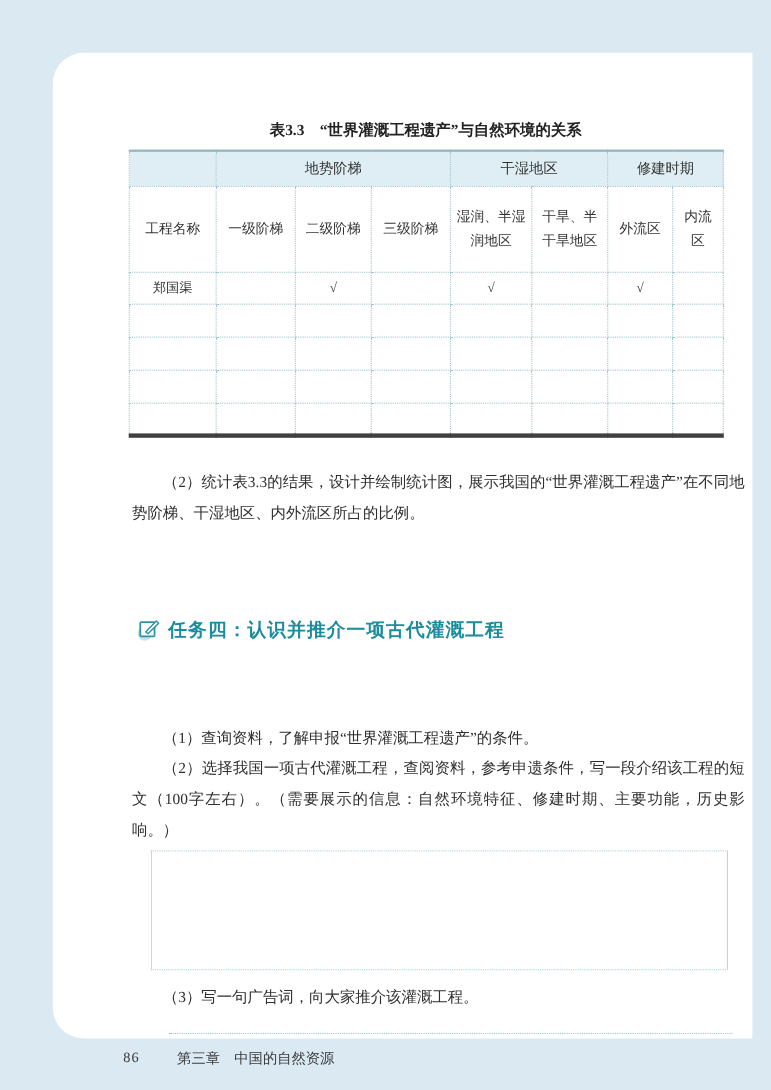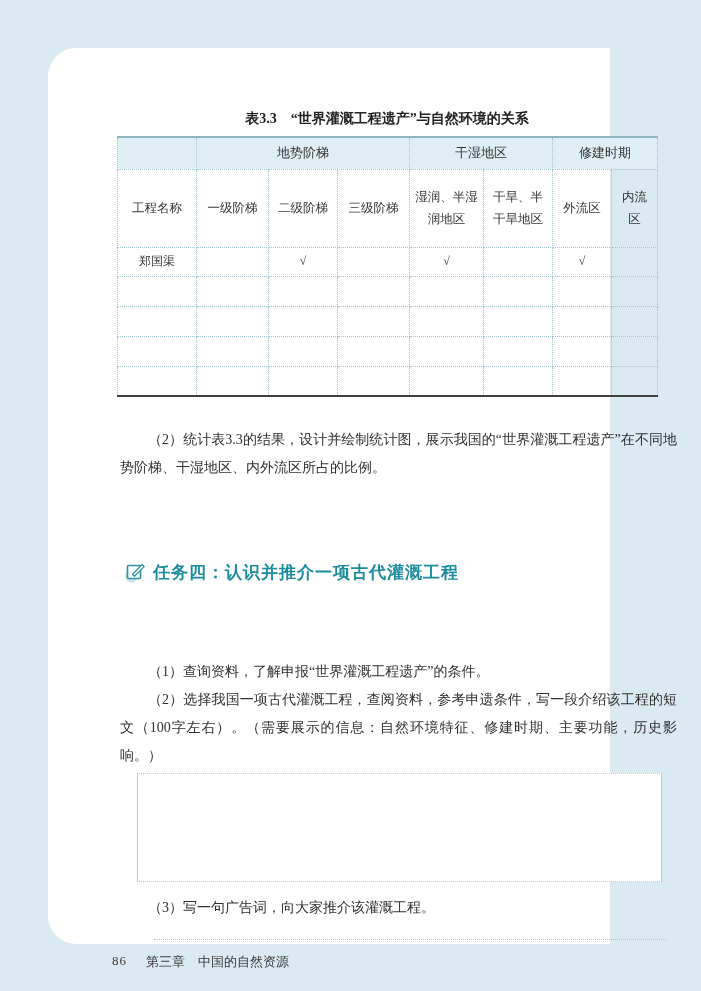--- a/index.html
+++ b/index.html
@@ -3,31 +3,31 @@
 <meta charset="utf-8">
 <style>
   * { margin:0; padding:0; box-sizing:border-box; }
   html,body { background:#dbe9f2; }
   .page {
     position:relative; width:701px; height:991px;
     background:#dbe9f2; overflow:hidden;
     font-family:"Liberation Serif", serif; color:#333;
   }
   .content {
-    position:absolute; left:48px; top:48px; width:562px; height:896px;
+    position:absolute; left:48px; top:48px; width:636px; height:896px;
     background:#ffffff; border-radius:28px 0 0 28px;
   }
   .caption {
     position:absolute; left:69px; top:62px; width:540px;
     text-align:center; font-size:14px; font-weight:bold; color:#222;
   }
   table.tbl {
     position:absolute; left:69px; top:88px; width:540px;
     border-collapse:collapse; table-layout:fixed;
-    border-top:2px solid #8fb6be; border-bottom:2px solid #404040;
+    border-top:2px solid #8fb6be; border-bottom:4px solid #404040;
   }
   .tbl th, .tbl td {
     border:1px dotted #9fc6cd; font-weight:normal; font-size:12.5px;
     text-align:center; vertical-align:middle; padding:0 5px; color:#333;
   }
   .tbl tr.group-row th { background:#dfeef4; height:32px; font-size:13px; }
   .tbl tr.col-row th { height:78px; line-height:1.8; }
   .tbl tbody tr { height:30px; }
   .tbl tbody tr.first-body-row { height:29px; }
   .tbl tbody td { font-size:12px; }
@@ -52,21 +52,21 @@
     position:absolute; left:89px; top:725px; width:525px; height:109px;
     background:#fff; border:1px #aed2e2; border-style:dotted solid;
   }
   #item-3 { top:846px; }
   .footer-line {
     position:absolute; left:106px; top:891px; width:512px; height:0;
     border-top:1px dotted #9fc6cd;
   }
   .footer {
     position:absolute; left:64px; top:905px;
-    display:flex; gap:19px; font-size:13px; color:#3a3a3a;
+    display:flex; gap:34px; font-size:13px; color:#3a3a3a;
   }
   .footer .pagenum { letter-spacing:1px; }
 </style>
 </head>
 <body>
 
 <div class="page">
   <div class="content">
 
     <div class="caption">表3.3　“世界灌溉工程遗产”与自然环境的关系</div>

